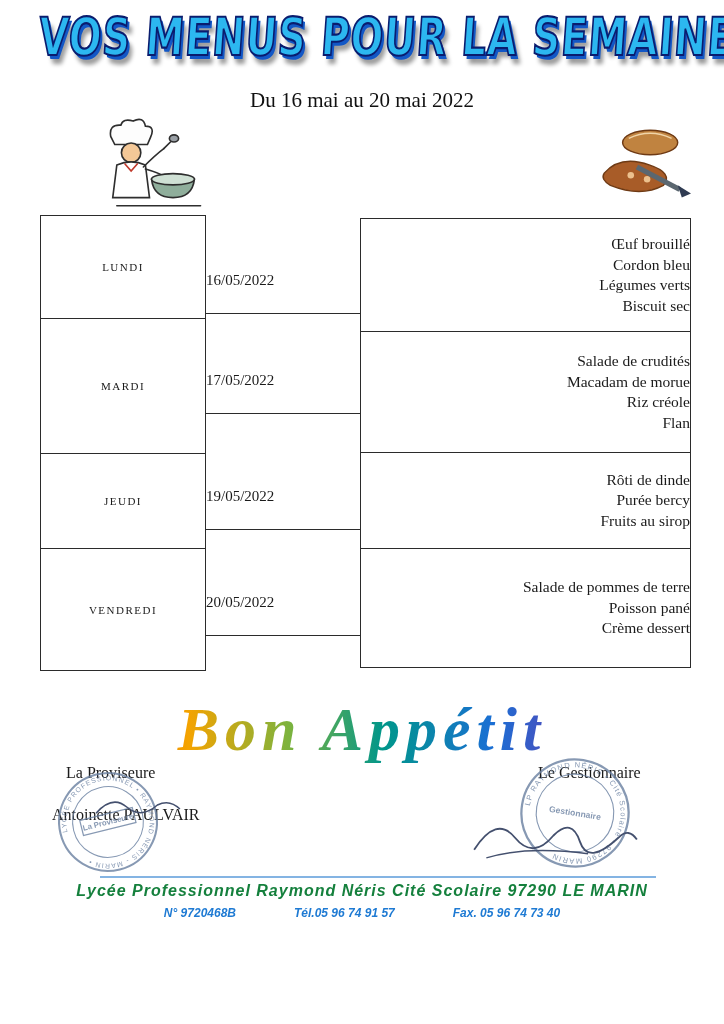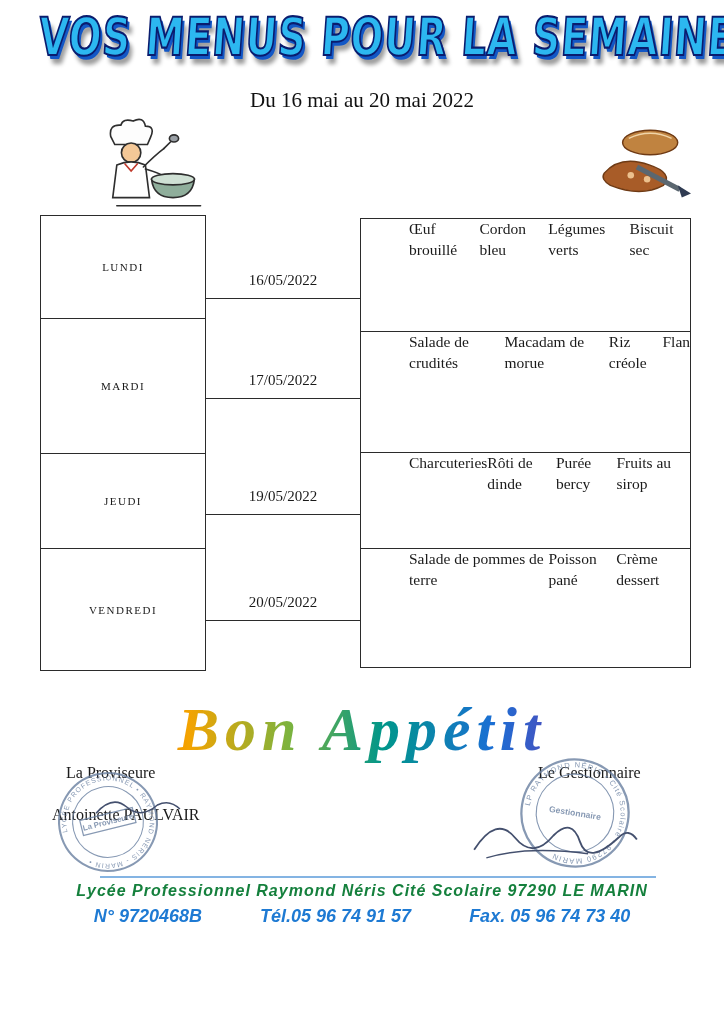--- a/index.html
+++ b/index.html
@@ -36,29 +36,29 @@
   .day-cell{display:flex;align-items:center;justify-content:center;font-size:11px;letter-spacing:1.5px;}
   .day-cell.c1{height:103px;border-bottom:1.5px solid #2b2b2b;}
   .day-cell.c2{height:135px;border-bottom:1.5px solid #2b2b2b;}
   .day-cell.c3{height:95px;border-bottom:1.5px solid #2b2b2b;}
   .day-cell.c4{flex:1;}
 
   .right-col{
     position:absolute;left:360px;top:218px;width:331px;height:450px;
     border:1.5px solid #2b2b2b;display:flex;flex-direction:column;
   }
-  .menu-cell{display:flex;flex-direction:row;justify-content:center;padding-left:48px;font-size:15.5px;line-height:20.5px;}
+  .menu-cell{display:flex;flex-direction:column;justify-content:center;padding-left:48px;font-size:15.5px;line-height:20.5px;text-align:right;}
   .menu-cell.c1{height:113px;border-bottom:1.5px solid #2b2b2b;}
   .menu-cell.c2{height:121px;border-bottom:1.5px solid #2b2b2b;}
   .menu-cell.c3{height:96px;border-bottom:1.5px solid #2b2b2b;}
   .menu-cell.c4{flex:1;}
 
   .date-label{
-    position:absolute;left:206px;width:154px;text-align:center;font-size:15px;
-    border-bottom:1.5px solid #2b2b2b;padding-bottom:9px;
+    position:absolute;left:206px;width:154px;font-size:15px;
+    border-bottom:1.5px solid #2b2b2b;padding-bottom:24px;
   }
   .date-label.d1{top:272px;}
   .date-label.d2{top:372px;}
   .date-label.d3{top:488px;}
   .date-label.d4{top:594px;}
 
   
   .bon-appetit{
     position:absolute;top:694px;left:0;width:100%;text-align:center;
     font-family:"Liberation Serif", serif;font-style:italic;font-weight:bold;
@@ -81,21 +81,21 @@
   
   .footer-rule{position:absolute;left:100px;top:876px;width:556px;height:2px;background:#5b9bd9;opacity:.75;}
   .footer-line1{
     position:absolute;top:882px;left:0;width:100%;text-align:center;
     font-family:"Liberation Sans", sans-serif;font-weight:bold;font-style:italic;
     font-size:16px;letter-spacing:1px;color:#15803d;
   }
   .footer-line2{
     position:absolute;top:906px;left:0;width:100%;display:flex;justify-content:center;gap:58px;
     font-family:"Liberation Sans", sans-serif;font-weight:bold;font-style:italic;
-    font-size:18px;color:#1e7ad3;
+    font-size:12px;color:#1e7ad3;
   }
 </style>
 </head>
 <body>
 
 <div class="page">
 
   <div class="title-wrap">
     <span class="title-text">VOS MENUS POUR LA SEMAINE</span>
   </div>
@@ -149,21 +149,20 @@
       <div>Légumes verts</div>
       <div>Biscuit sec</div>
     </div>
     <div class="menu-cell c2">
       <div>Salade de crudités</div>
       <div>Macadam de morue</div>
       <div>Riz créole</div>
       <div>Flan</div>
     </div>
     <div class="menu-cell c3">
-      <div>Charcuteries</div>
       <div>Rôti de dinde</div>
       <div>Purée bercy</div>
       <div>Fruits au sirop</div>
     </div>
     <div class="menu-cell c4">
       <div>Salade de pommes de terre</div>
       <div>Poisson pané</div>
       <div>Crème dessert</div>
     </div>
   </div>

